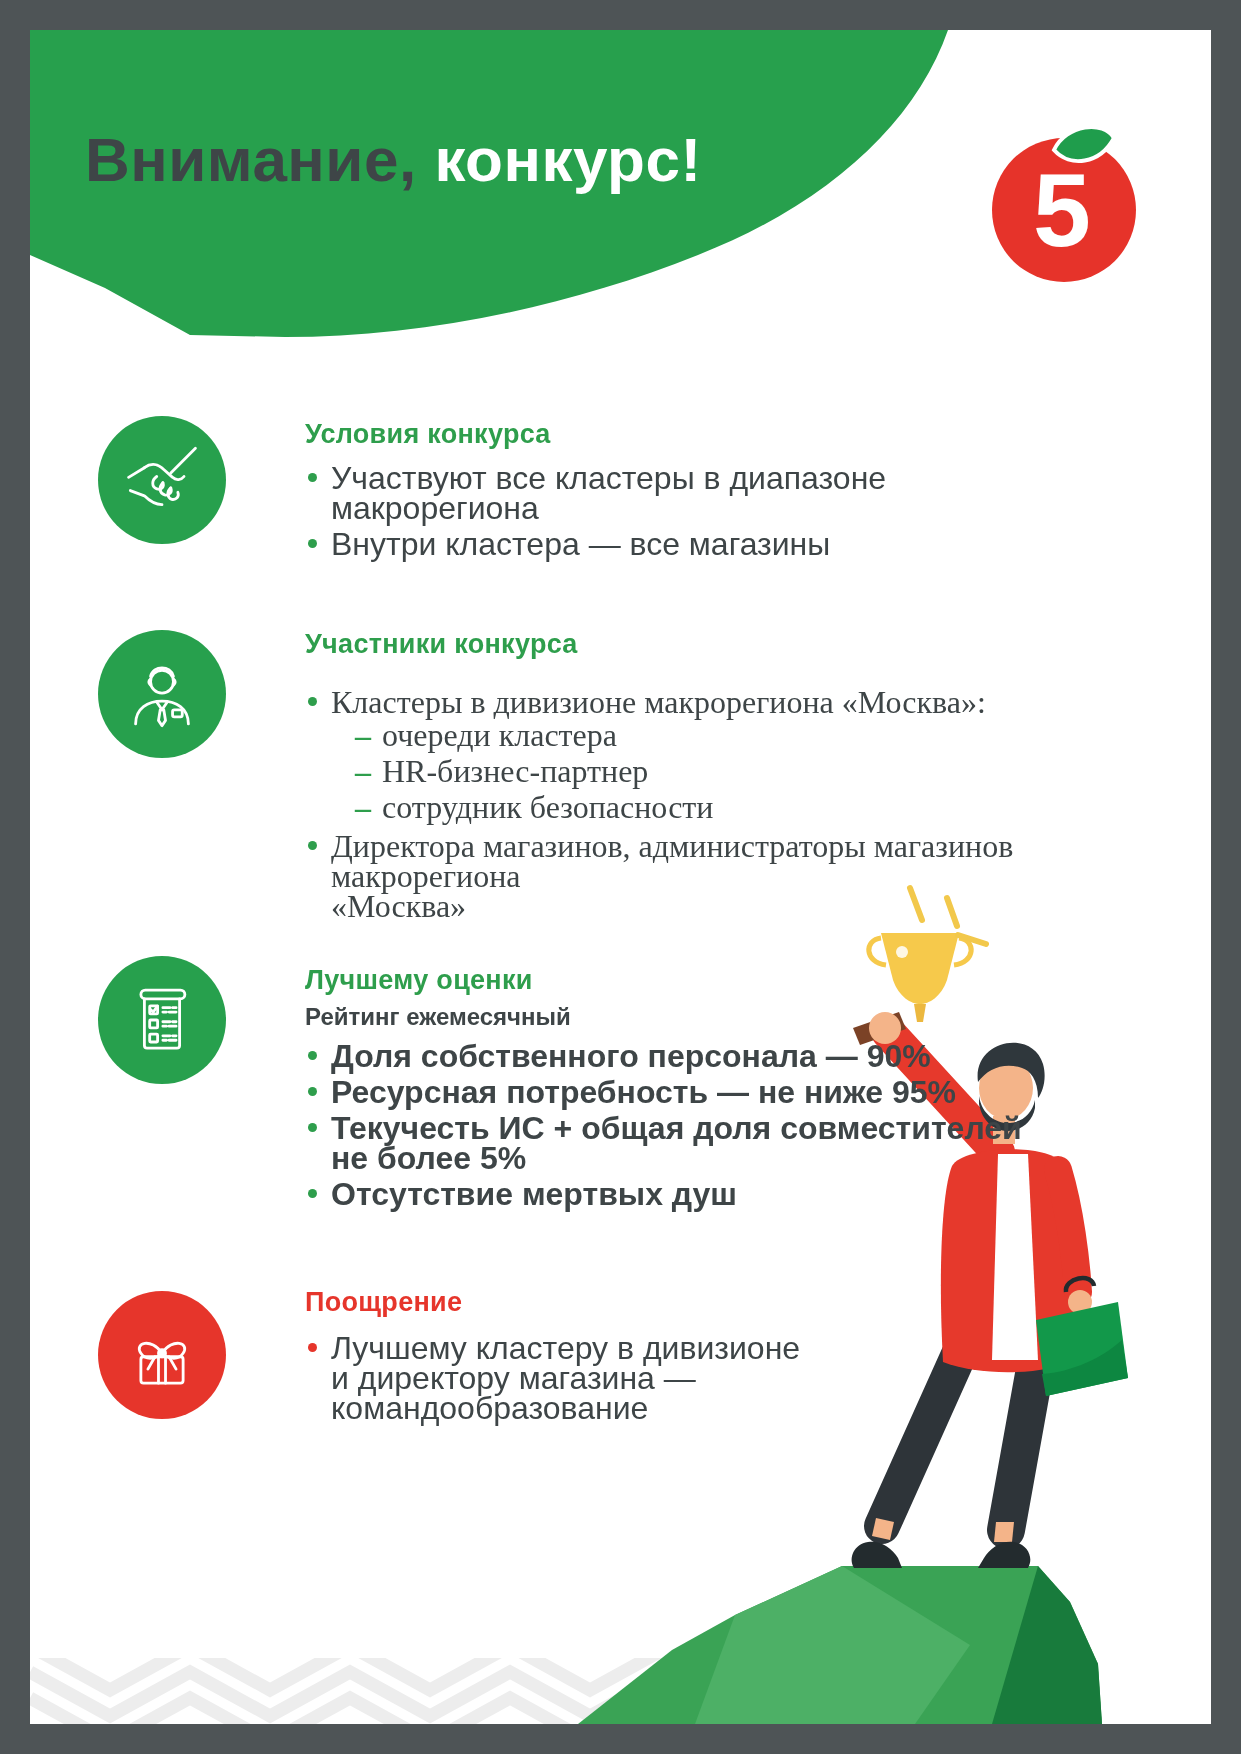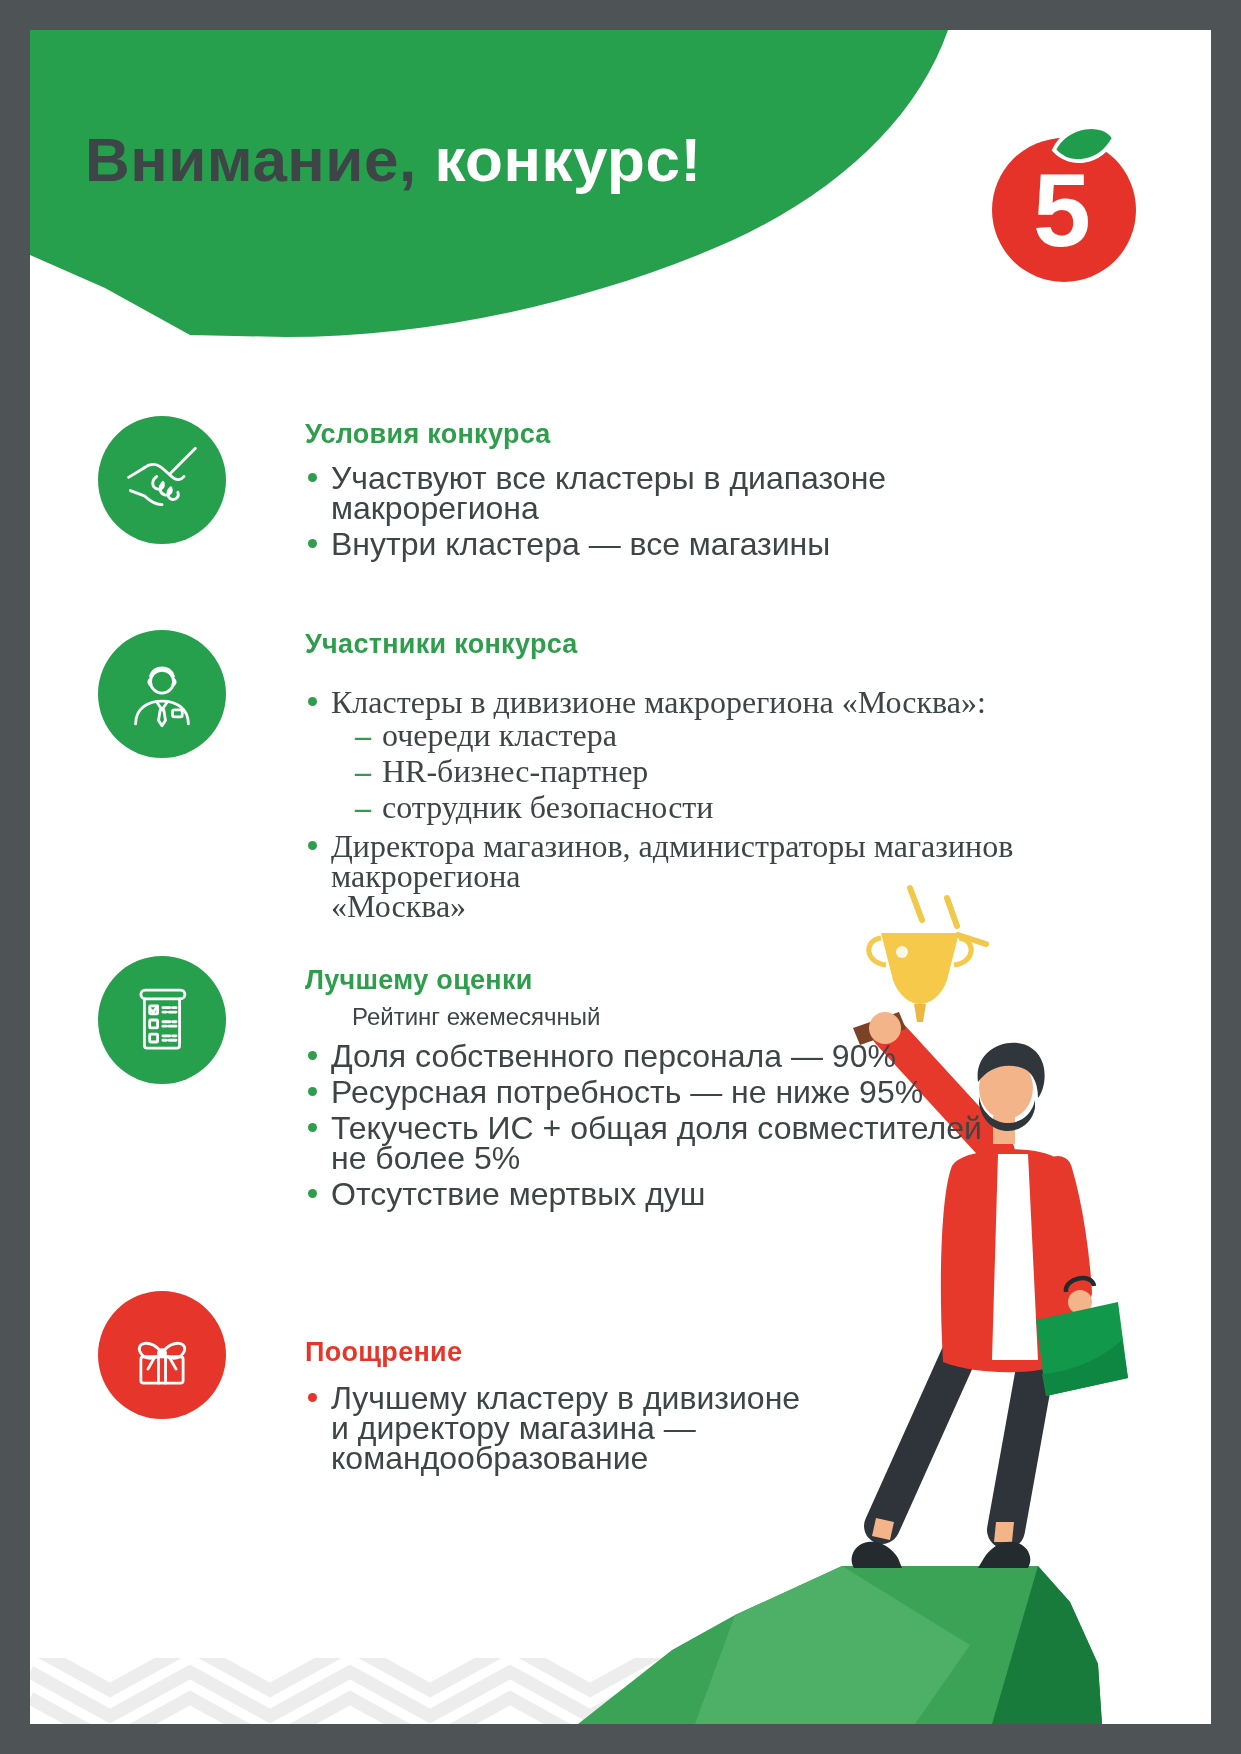--- a/index.html
+++ b/index.html
@@ -24,27 +24,27 @@
   .page-title .accent{color:#ffffff;}
   .logo{position:absolute;left:952px;top:86px;width:164px;height:170px;z-index:2;}
   .bubble{
     position:absolute;left:68px;width:128px;height:128px;border-radius:50%;
     background:#27A04D;display:flex;align-items:center;justify-content:center;z-index:2;
   }
   .bubble.red{background:#E6352B;}
   .bubble svg{width:88px;height:88px;stroke:#fff;fill:none;stroke-width:3.2;stroke-linecap:round;stroke-linejoin:round;}
   #bubble-1{top:386px;} #bubble-2{top:600px;} #bubble-3{top:926px;} #bubble-4{top:1261px;}
   .sec{position:absolute;left:275px;width:760px;color:#3E4547;z-index:2;}
-  #sec-1{top:388px;} #sec-2{top:598px;} #sec-3{top:934px;} #sec-4{top:1306px;width:540px;}
+  #sec-1{top:388px;} #sec-2{top:598px;} #sec-3{top:934px;} #sec-4{top:1256px;width:540px;}
   .sec h2{margin:0;font-size:27px;line-height:32px;font-weight:bold;color:#2E9E4C;letter-spacing:.3px;}
   .sec.red h2{color:#E6352B;}
-  .sub-head{font-size:24px;font-weight:normal;line-height:30px;margin-top:6px;margin-left:47px;}
+  .sub-head{font-size:24px;font-weight:bold;line-height:30px;margin-top:6px;}
   ul.bullets{list-style:none;margin:10px 0 0 0;padding:0;font-size:32px;}
   #sec-2 ul.bullets{margin-top:24px;font-family:Liberation Serif, serif;}
-  #sec-3 ul.bullets{margin-top:6px;}
+  #sec-3 ul.bullets{margin-top:6px;font-weight:bold;}
   #sec-4 ul.bullets{margin-top:12px;}
   ul.bullets>li{position:relative;padding:3px 0 3px 26px;}
   ul.bullets>li::before{
     content:"";position:absolute;left:3px;top:13px;width:9px;height:9px;
     border-radius:50%;background:#2E9E4C;
   }
   .sec.red ul.bullets>li::before{background:#E6352B;}
   ul.bullets>li.raised-marker::before{top:-18px;}
   .line{line-height:30px;}
   ul.sublist{list-style:none;margin:0 0 0 24px;padding:0;}

